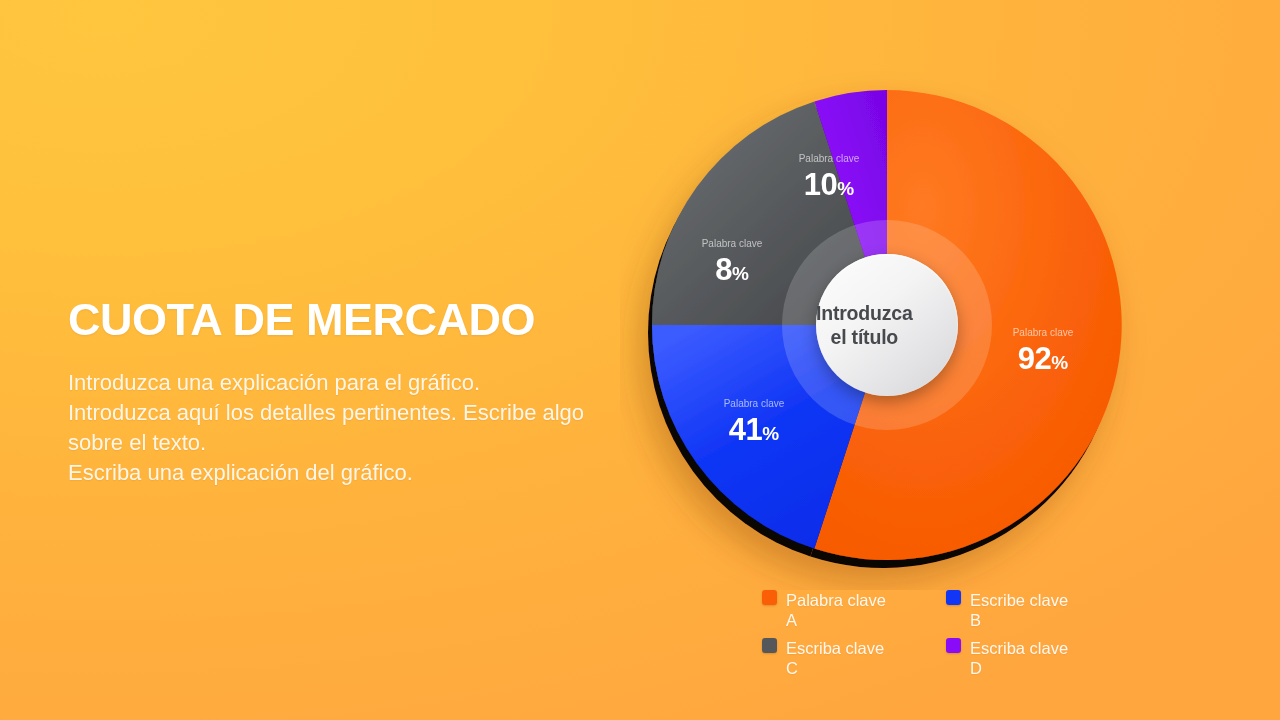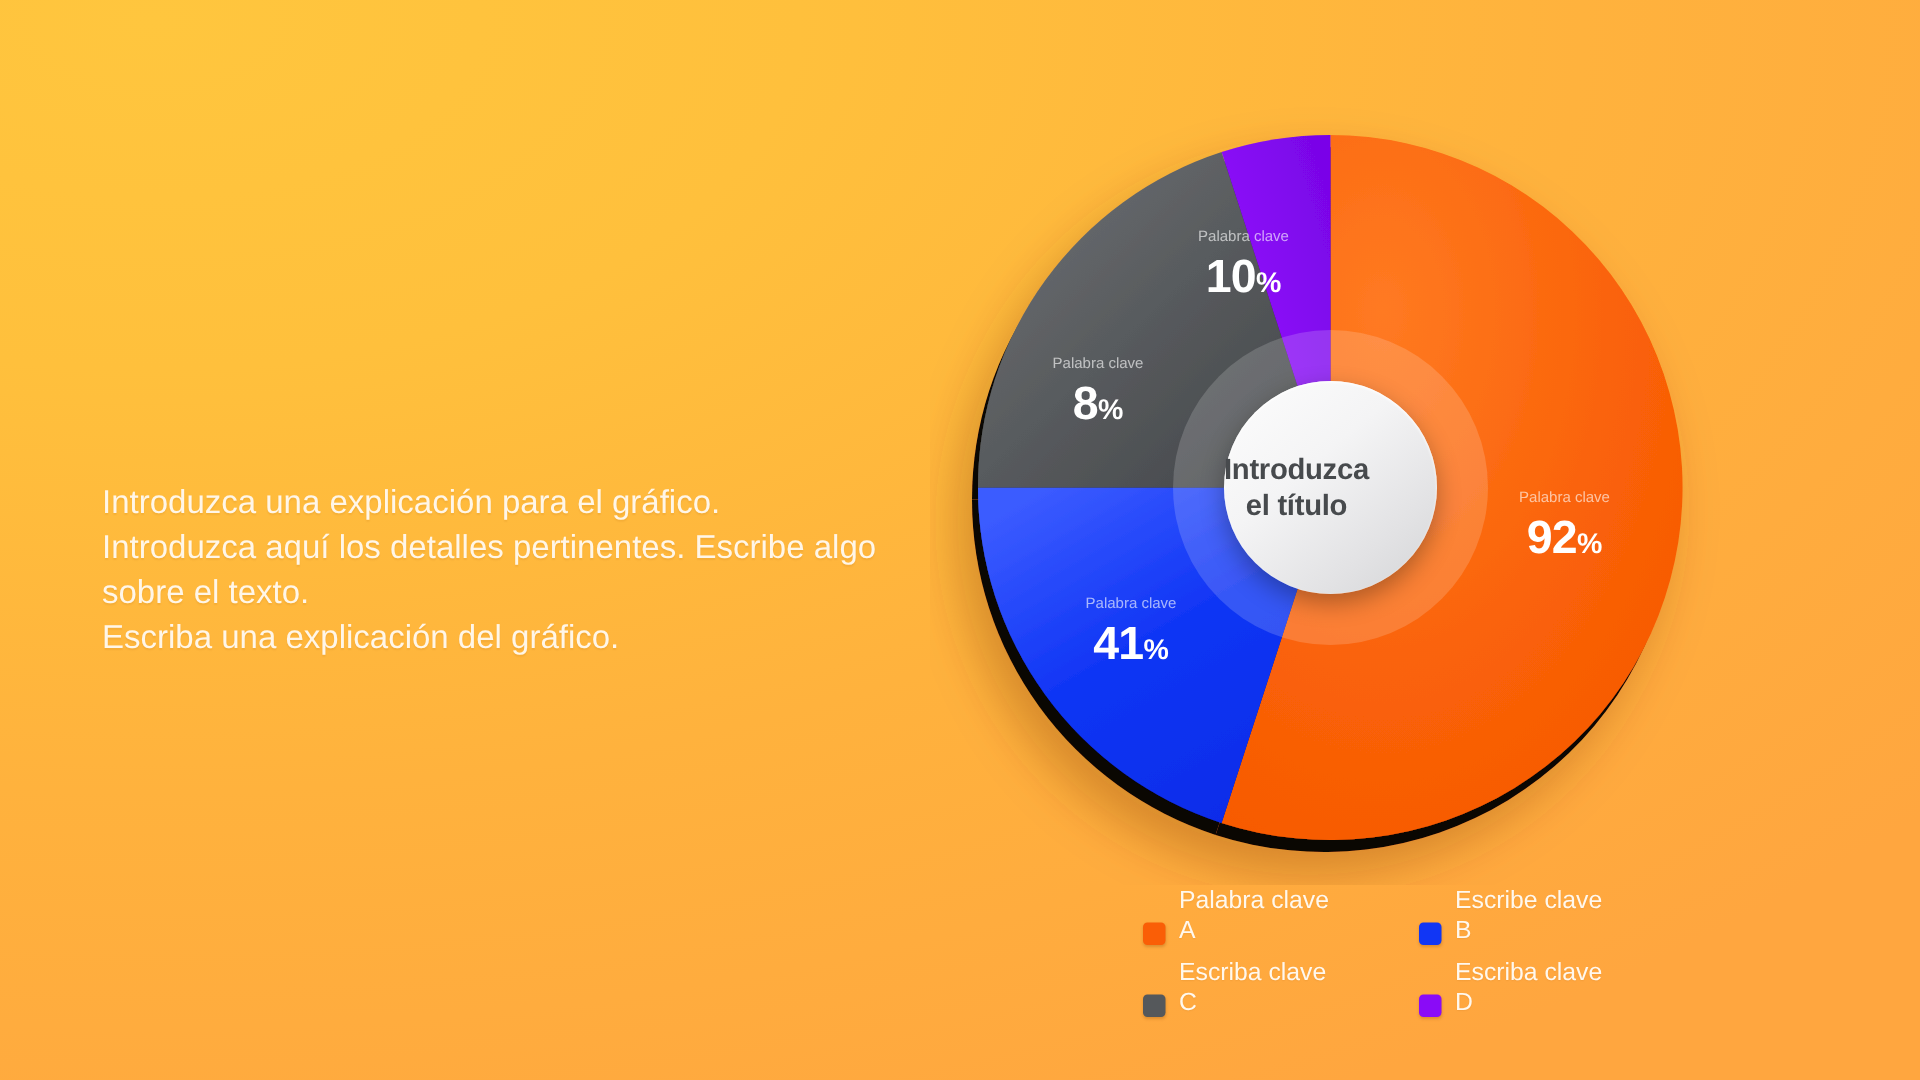--- a/index.html
+++ b/index.html
@@ -147,21 +147,21 @@
     left: 98px;
     top: 530px;
     width: 360px;
     display: grid;
     grid-template-columns: 172px 172px;
     grid-row-gap: 8px;
     grid-column-gap: 12px;
   }
   .legend-item {
     display: flex;
-    align-items: flex-end;
+    align-items: flex-start;
     gap: 9px;
     padding-left: 44px;
   }
   .legend-swatch {
     width: 15px;
     height: 15px;
     border-radius: 3px;
     flex: 0 0 auto;
     box-shadow: 0 1px 2px rgba(120,60,0,0.25);
   }
@@ -171,20 +171,21 @@
     line-height: 20px;
     text-shadow: 0 1px 1px rgba(150,80,0,0.10);
   }
 </style>
 </head>
 <body>
 
 <div id="slide">
 
   <div id="left-panel">
+    <h1 id="page-title">CUOTA DE MERCADO</h1>
     <p id="description">Introduzca una explicación para el gráfico. Introduzca aquí los detalles pertinentes. Escribe algo sobre el texto.
 Escriba una explicación del gráfico.</p>
   </div>
 
   <div id="chart-area">
 
     <div id="pie-wrap">
 
       <svg id="pie-svg" width="530" height="530" viewBox="0 0 530 530">
         <defs>

